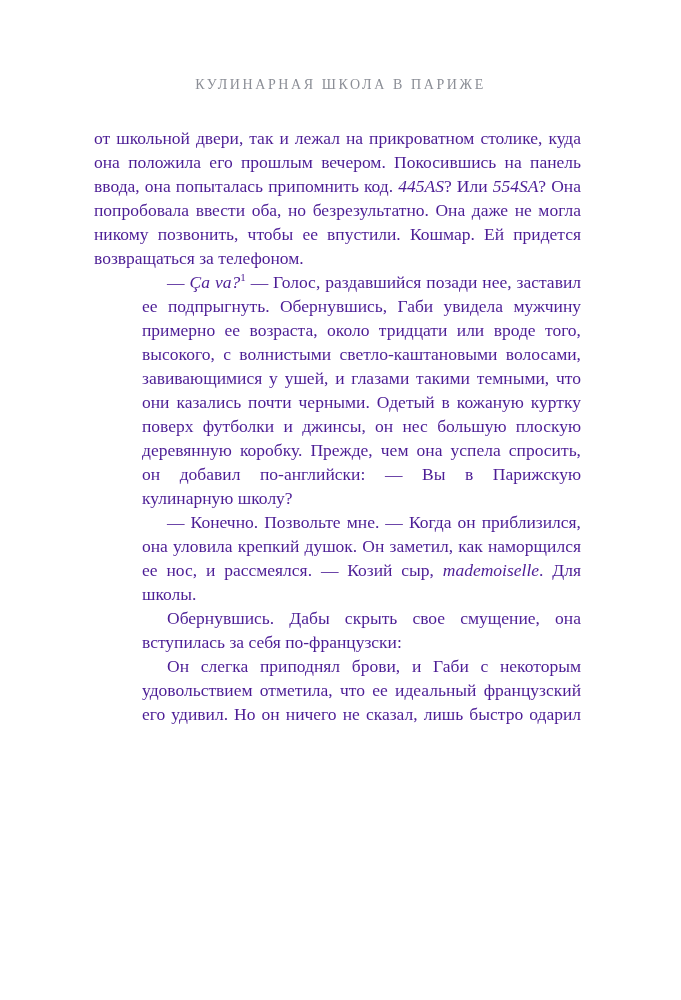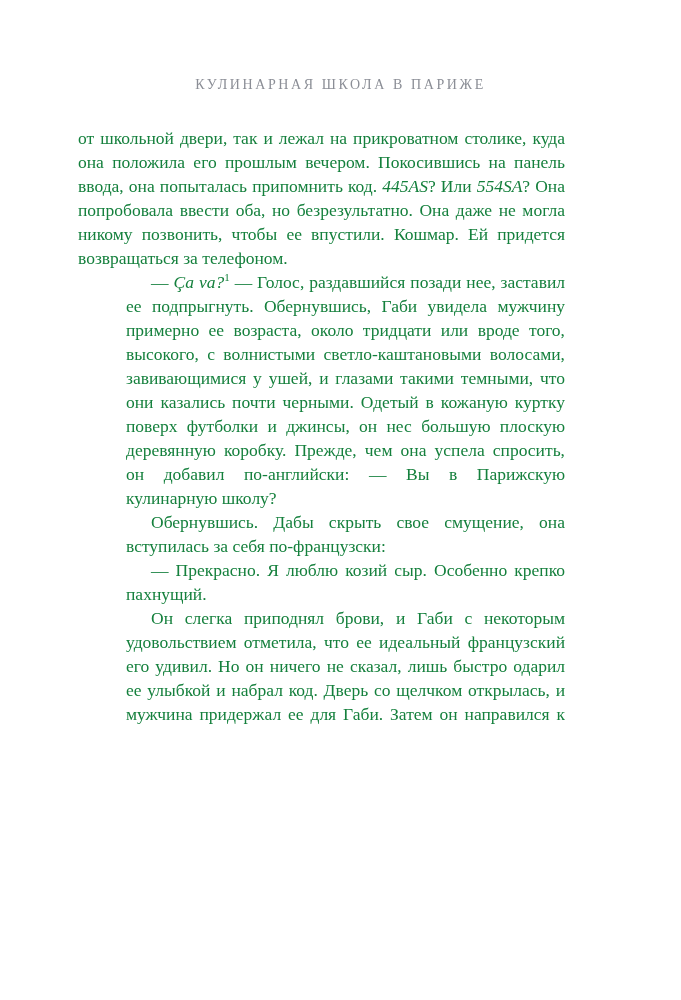--- a/index.html
+++ b/index.html
@@ -18,23 +18,23 @@
     right: 0;
     text-align: center;
     font-size: 14px;
     letter-spacing: 2.6px;
     color: #8b8e96;
     font-weight: normal;
   }
   .body-text {
     position: absolute;
     top: 126px;
-    left: 78px;
+    left: 94px;
     width: 487px;
-    color: #15803d;
+    color: #4c1d95;
     font-size: 17.5px;
     line-height: 24px;
     text-align: justify;
   }
   .body-text p {
     margin: 0;
     padding: 0;
     hyphens: manual;
   }
   .body-text p.indent { text-indent: 25px; margin-left: 48px; }
@@ -84,22 +84,22 @@
 </style>
 </head>
 <body>
 
 <div class="page">
   <div class="running-header">КУЛИНАРНАЯ ШКОЛА В ПАРИЖЕ</div>
 
   <div class="body-text" id="body-text">
       <p class=""><span>от школьной двери, так и лежал на прикроватном столике, куда она положила его прошлым вечером. Покосившись на панель ввода, она попыталась припомнить код. </span><i>445AS</i><span>? Или </span><i>554SA</i><span>? Она попробовала ввести оба, но безрезультатно. Она даже не могла никому позвонить, чтобы ее впустили. Кош­мар. Ей придется возвращаться за телефоном.</span></p>
       <p class="indent"><span>— </span><i>Ça va?</i><sup>1</sup><span> — Голос, раздавшийся позади нее, заставил ее подпрыгнуть. Обернувшись, Габи увидела мужчину при­мерно ее возраста, около тридцати или вроде того, высо­кого, с волнистыми светло-каштановыми волосами, зави­вающимися у ушей, и глазами такими темными, что они казались почти черными. Одетый в кожаную куртку поверх футболки и джинсы, он нес большую плоскую деревянную коробку. Прежде, чем она успела спросить, он добавил по-английски: — Вы в Парижскую кулинарную школу?</span></p>
+      <p class="indent"><span>— Конечно. Позвольте мне. — Когда он приблизился, она уловила крепкий душок. Он заметил, как наморщился ее нос, и рассмеялся. — Козий сыр, </span><i>mademoiselle</i><span>. Для школы.</span></p>
       <p class="indent"><span>Обернувшись. Дабы скрыть свое смущение, она вступилась за себя по-французски:</span></p>
-      <p class="indent"><span>— Прекрасно. Я люблю козий сыр. Особенно крепко пахнущий.</span></p>
       <p class="indent"><span>Он слегка приподнял брови, и Габи с некоторым удоволь­ствием отметила, что ее идеальный французский его удивил. Но он ничего не сказал, лишь быстро одарил ее улыбкой и на­брал код. Дверь со щелчком открылась, и мужчина придержал ее для Габи. Затем он направился к лифту, но она прошла мимо.</span></p>
     </div>
 
   <div class="footnote-rule"></div>
 
   <div class="footnote-text" id="footnote-text"><sup>1</sup><span>Здесь: все в порядке? (</span><i>фр.</i><span>)</span></div>
 
   <div class="page-number">19</div>
 </div>
 

